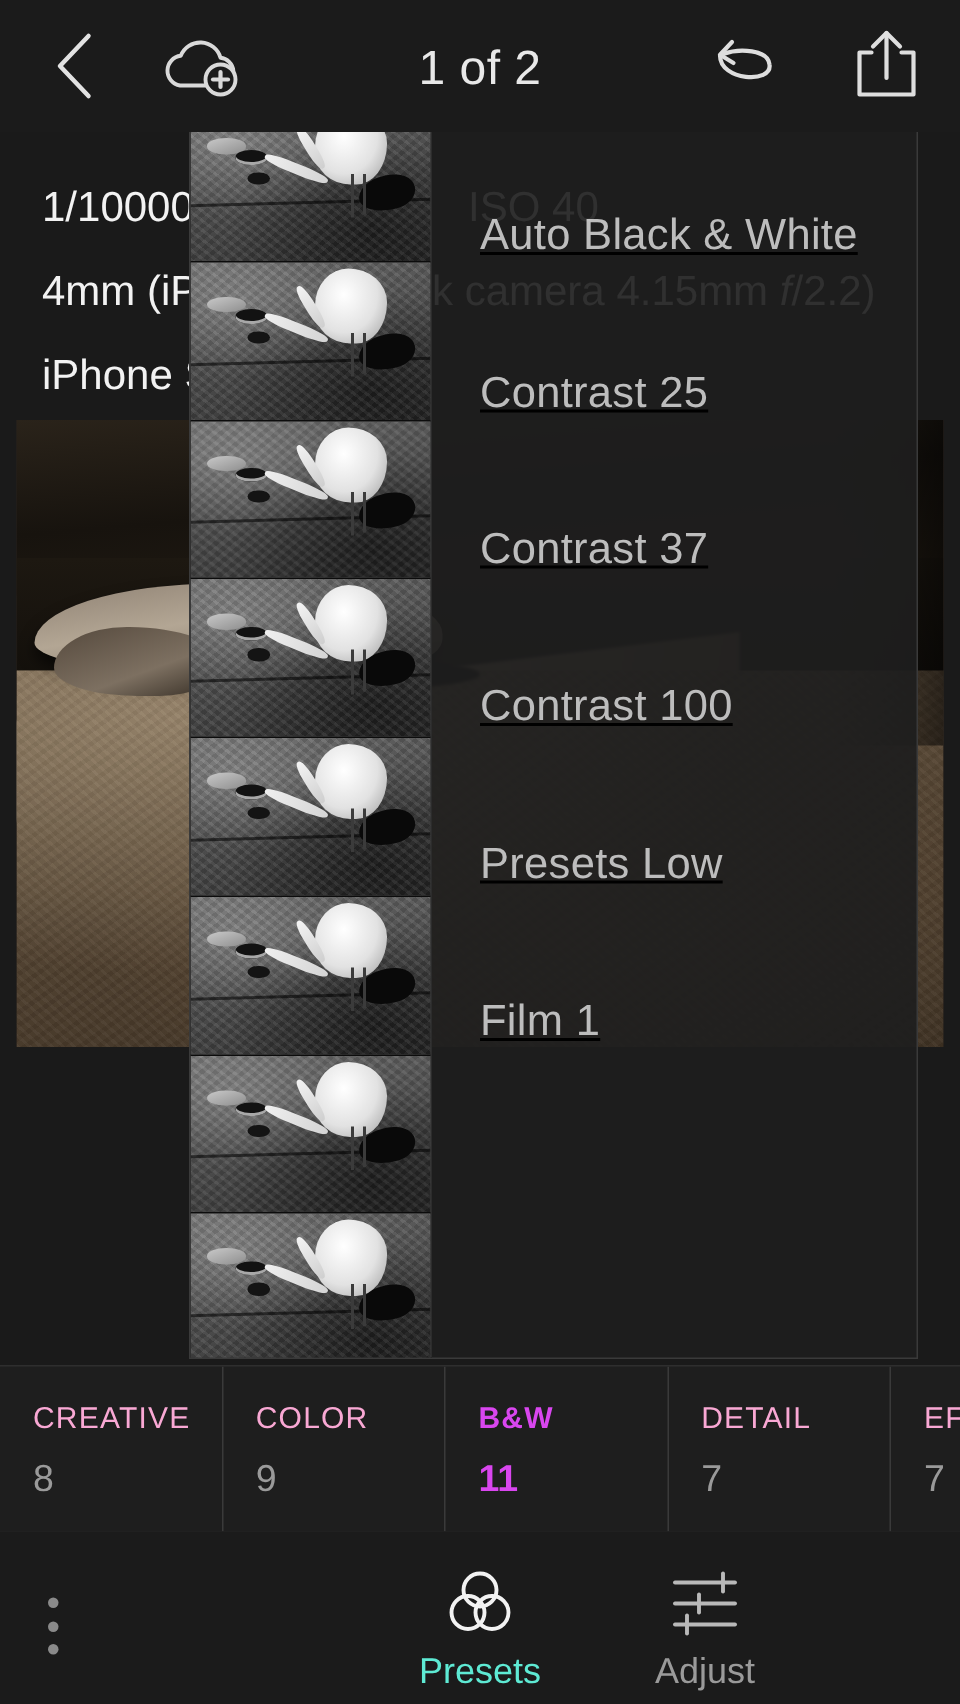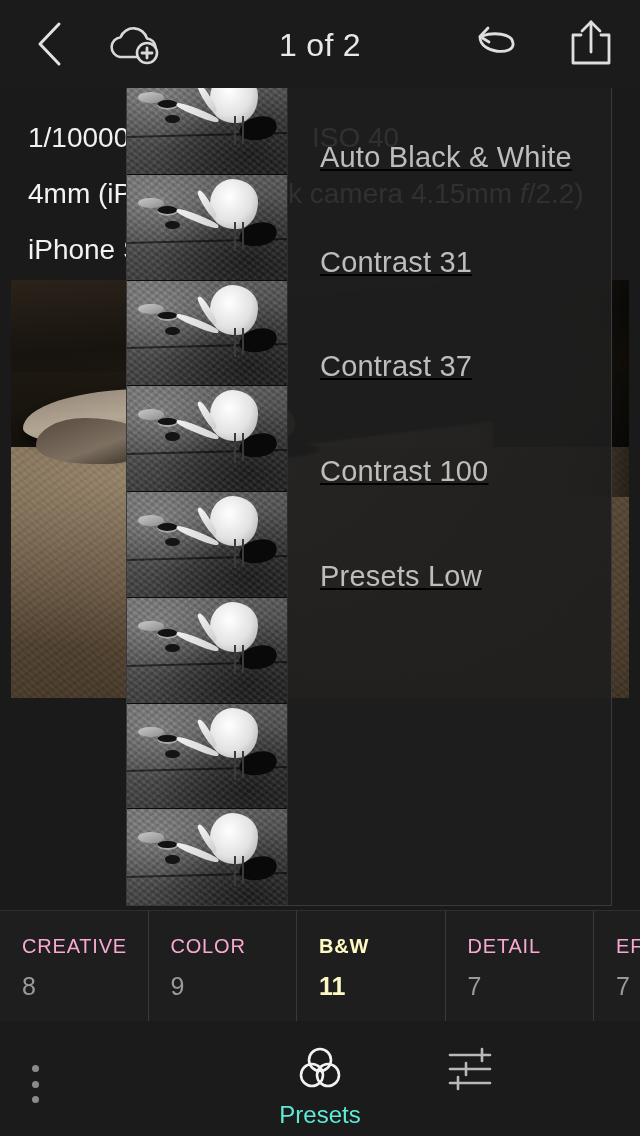--- a/index.html
+++ b/index.html
@@ -301,21 +301,21 @@
     letter-spacing: .8px;
     font-weight: 400;
   }
   .cat .cat-count {
     margin-top: 14px;
     font-size: 25px;
     color: #9a9a9a;
     font-weight: 400;
   }
   .cat.active .cat-name,
-  .cat.active .cat-count { color: #fef9c3; font-weight: 700; }
+  .cat.active .cat-count { color: #d946ef; font-weight: 700; }
 
   
   .toolbar {
     position:absolute;
     left:0; top: 1021px;
     width:640px; height: 115px;
     background: #1b1b1b;
     z-index: 35;
   }
   .tool {
@@ -481,30 +481,33 @@
           <div class="t-legs"></div>
           <div class="t-legs2"></div>
       </div>
     </div>
 
     <div class="list-col">
       <div class="preset-row">
         <span class="lbl">Auto Black &amp; White</span>
       </div>
       <div class="preset-row">
-        <span class="lbl">Contrast 31</span>
+        <span class="lbl">Contrast 25</span>
       </div>
       <div class="preset-row">
         <span class="lbl">Contrast 37</span>
       </div>
       <div class="preset-row">
         <span class="lbl">Contrast 100</span>
       </div>
       <div class="preset-row">
         <span class="lbl">Presets Low</span>
+      </div>
+      <div class="preset-row">
+        <span class="lbl">Film 1</span>
       </div>
     </div>
   </div>
 
   <div class="ghost-meta">
     <div class="gline" style="padding-left:186px;">ISO 40</div>
     <div class="gline" style="padding-left:162px;"><span>k camera 4.15mm </span><i>f</i><span>/2.2)</span></div>
   </div>
 
   <div class="topbar">
@@ -589,16 +592,17 @@
       <div class="ico">
         <svg width="52" height="52" viewBox="0 0 52 52">
           <line x1="6" y1="12" x2="46" y2="12" stroke="#b9b9b9" stroke-width="2.6" stroke-linecap="round"></line>
           <line x1="38" y1="6" x2="38" y2="18" stroke="#b9b9b9" stroke-width="2.6" stroke-linecap="round"></line>
           <line x1="6" y1="26" x2="46" y2="26" stroke="#b9b9b9" stroke-width="2.6" stroke-linecap="round"></line>
           <line x1="22" y1="20" x2="22" y2="32" stroke="#b9b9b9" stroke-width="2.6" stroke-linecap="round"></line>
           <line x1="6" y1="40" x2="46" y2="40" stroke="#b9b9b9" stroke-width="2.6" stroke-linecap="round"></line>
           <line x1="14" y1="34" x2="14" y2="46" stroke="#b9b9b9" stroke-width="2.6" stroke-linecap="round"></line>
         </svg>
       </div>
+      <div class="tlabel">Adjust</div>
     </div>
   </div>
 
 </div>
 
 </body></html>

